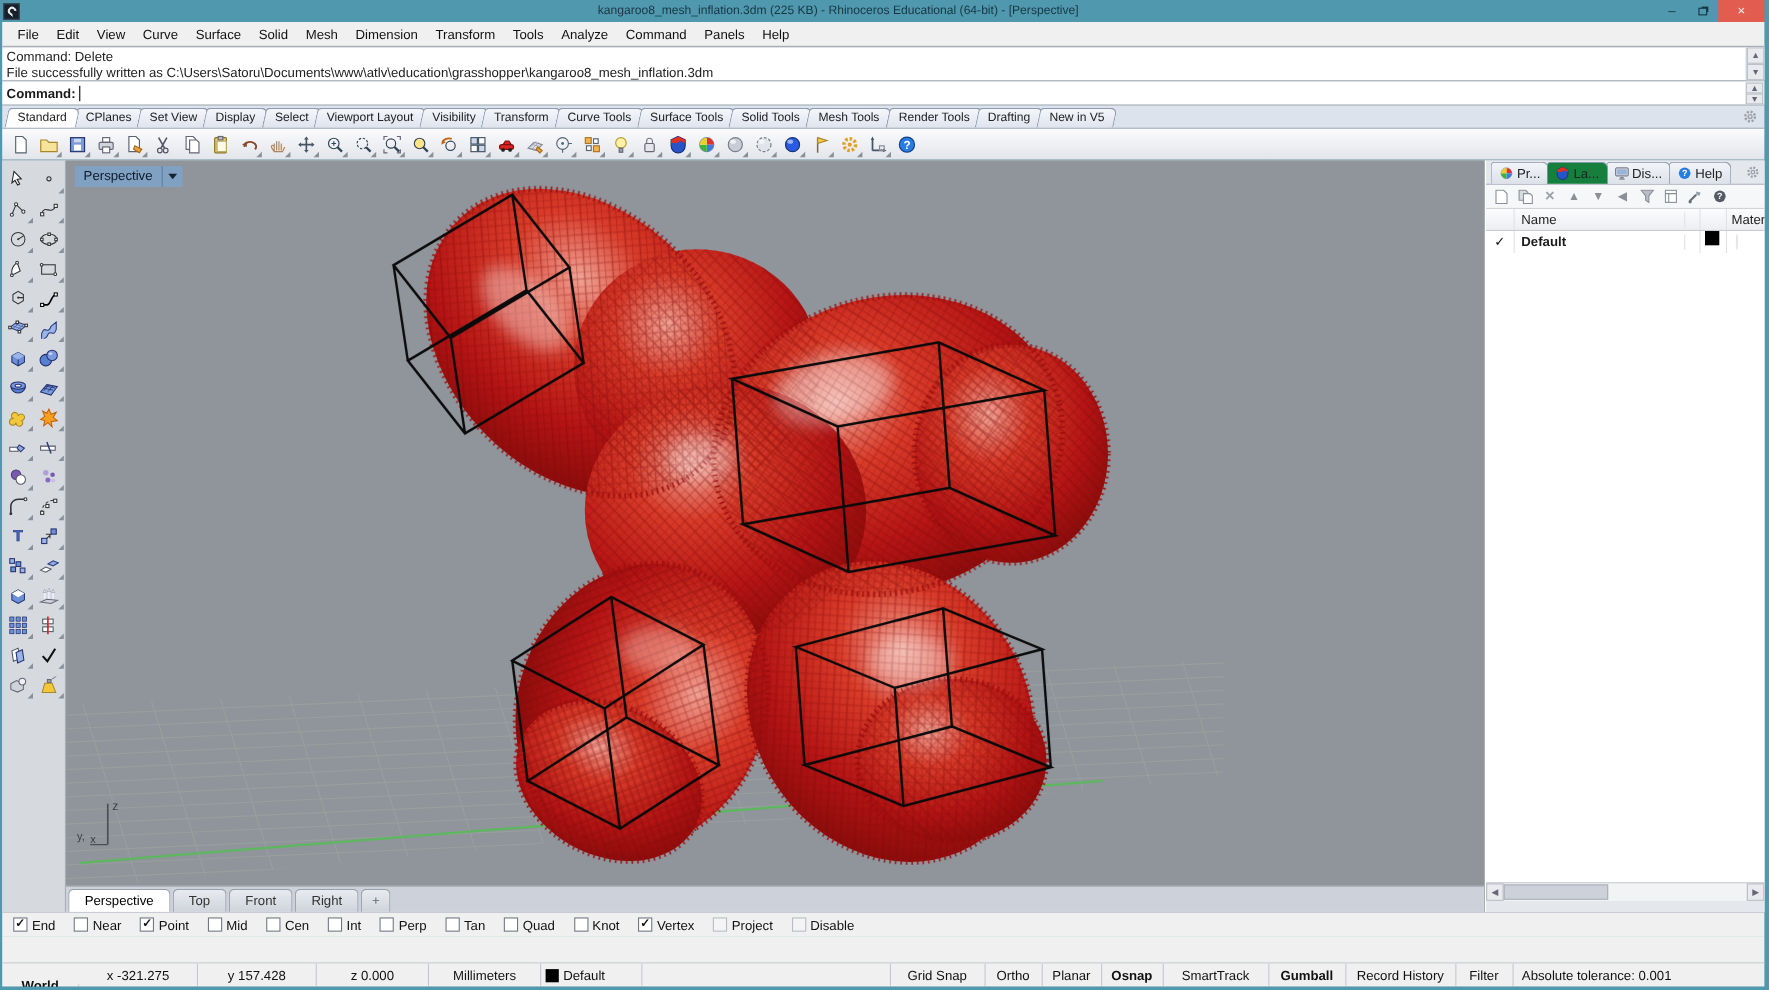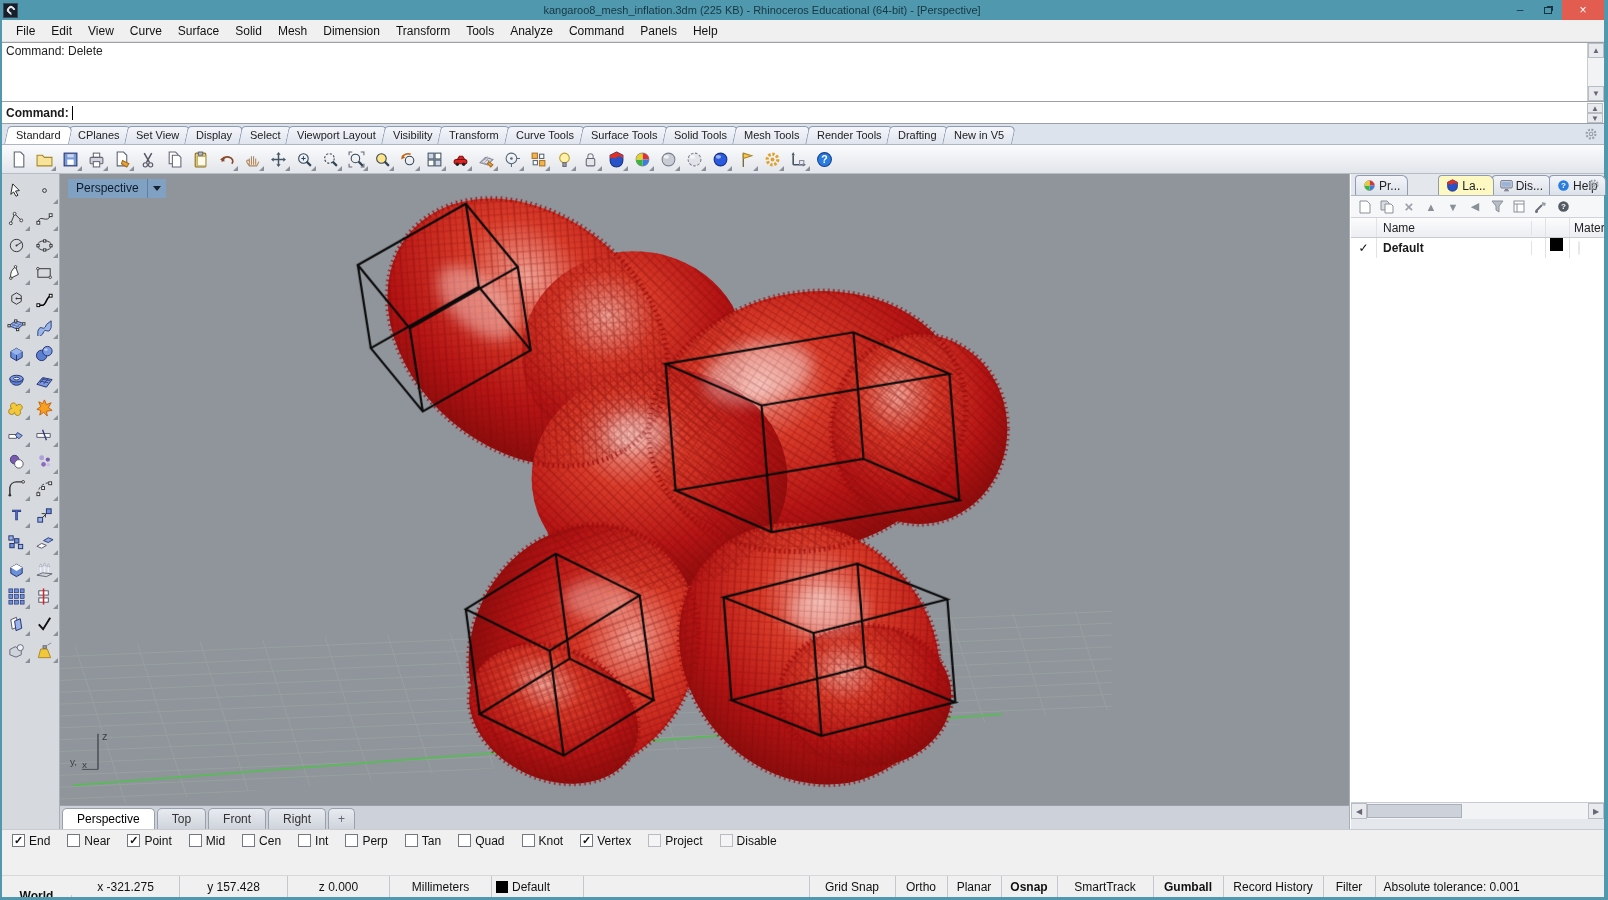--- a/index.html
+++ b/index.html
@@ -15,21 +15,21 @@
   .win-btns { display:flex; align-items:center; height:100%; }
   .win-btn { width:28px; height:16px; display:flex; align-items:center; justify-content:center; color:#163541; font-size:12px; cursor:default; }
   .win-btn.restore i { width:8px; height:7px; border:1px solid #163541; display:block; box-shadow:2px -2px 0 -1px #163541; }
   .win-btn.close { background:#e25c50; color:#fff; width:42px; height:20px; font-size:12px; }
 
   
   .menubar { height:22px; background:#f0f0f0; display:flex; align-items:center; padding-left:6px; gap:0; flex:0 0 auto; border-bottom:1px solid #e0e0e0; }
   .menu-item { padding:2px 8px; color:#111; cursor:default; }
 
   
-  .cmdhist { height:60px; background:#fff; border:1px solid #9aa0a8; border-left:none; border-right:none; position:relative; flex:0 0 auto; padding:1px 20px 0 4px; line-height:15px; overflow:hidden; }
+  .cmdhist { height:32px; background:#fff; border:1px solid #9aa0a8; border-left:none; border-right:none; position:relative; flex:0 0 auto; padding:1px 20px 0 4px; line-height:15px; overflow:hidden; }
   .cmdline { white-space:nowrap; color:#222; }
   .vscroll { position:absolute; right:0; top:0; width:17px; height:100%; background:#f2f3f5; border-left:1px solid #c8ccd2; display:flex; flex-direction:column; justify-content:space-between; }
   .sbtn { height:15px; background:#e8eaee; border:1px solid #b8bcc4; color:#667; font-size:8px; display:flex; align-items:center; justify-content:center; }
   .cmdprompt { height:22px; background:#fff; border-bottom:1px solid #9aa0a8; display:flex; align-items:center; padding:0 2px 0 4px; flex:0 0 auto; position:relative; }
   .cmdprompt b { font-weight:bold; }
   .caret { display:inline-block; width:1px; height:14px; background:#000; margin-left:3px; }
   .spinner { position:absolute; right:1px; top:1px; width:16px; height:19px; display:flex; flex-direction:column; }
   .spinner .sbtn { height:10px; }
 
   
@@ -63,21 +63,21 @@
 
   .vtabs { height:24px; background:#cdd2da; display:flex; align-items:flex-end; padding-left:2px; flex:0 0 auto; border-top:1px solid #9aa0a8; }
   .vtab { height:21px; padding:3px 14px 0 14px; background:linear-gradient(#e8ebf0,#cfd4dc); border:1px solid #98a0ac; border-bottom:none; border-radius:5px 5px 0 0; margin-right:2px; font-size:12px; color:#333; cursor:default; }
   .vtab.active { background:#fff; color:#000; }
   .vtab.plus { padding:3px 9px 0 9px; color:#667; }
 
   
   .rpanel { width:254px; background:#f2f3f5; display:flex; flex-direction:column; flex:0 0 auto; border-left:1px solid #fff; }
   .ptabs { height:22px; display:flex; align-items:flex-end; padding:2px 2px 0 4px; background:#e4e7ec; position:relative; border-bottom:1px solid #b0b6c0; }
   .ptab { height:20px; display:flex; align-items:center; gap:3px; padding:0 7px; font-size:12px; color:#222; background:linear-gradient(#f2f4f8,#dde2ea); border:1px solid #8e9bb3; border-bottom:none; border-radius:4px 6px 0 0; margin-right:-2px; cursor:default; }
-  .ptab.active { background:#fef9c3; z-index:2; position:relative;margin-left:32px; }
+  .ptab.active { background:#15803d; z-index:2; position:relative; }
   .ptab-gear { position:absolute; right:4px; top:4px; }
   .ptoolbar { height:22px; background:#f6f7f9; display:flex; align-items:center; gap:6px; padding:0 6px; border-bottom:1px solid #d0d4da; }
   .pico { width:16px; height:16px; display:flex; align-items:center; justify-content:center; color:#8a9098; font-size:11px; cursor:default; }
   .ltable-head { height:20px; background:linear-gradient(#fcfcfd,#eceef2); border-bottom:1px solid #c8ccd2; display:flex; align-items:center; font-size:12px; color:#222; }
   .col-check { width:26px; border-right:1px solid #e0e2e6; height:100%; }
   .col-name { flex:1; padding-left:6px; border-right:1px solid #e0e2e6; overflow:hidden; white-space:nowrap; }
   .col-n1 { width:14px; border-right:1px solid #e0e2e6; height:100%; }
   .col-n2 { width:24px; border-right:1px solid #e0e2e6; height:100%; }
   .col-mat { width:34px; padding-left:4px; overflow:hidden; white-space:nowrap; }
   .lrow { height:20px; background:#fff; display:flex; align-items:center; font-size:12px; }
@@ -144,20 +144,21 @@
     <div class="menu-item">Transform</div>
     <div class="menu-item">Tools</div>
     <div class="menu-item">Analyze</div>
     <div class="menu-item">Command</div>
     <div class="menu-item">Panels</div>
     <div class="menu-item">Help</div>
   </div>
 
   <div class="cmdhist">
     <div class="cmdline">Command: Delete</div>
+    <div class="cmdline">File successfully written as C:\Users\Satoru\Documents\www\atlv\education\grasshopper\kangaroo8_mesh_inflation.3dm</div>
     <div class="vscroll">
       <div class="sbtn">▲</div>
       <div class="sbtn">▼</div>
     </div>
   </div>
 
   <div class="cmdprompt">
     <b>Command:</b>
     <span class="caret"></span>
     <div class="spinner">

